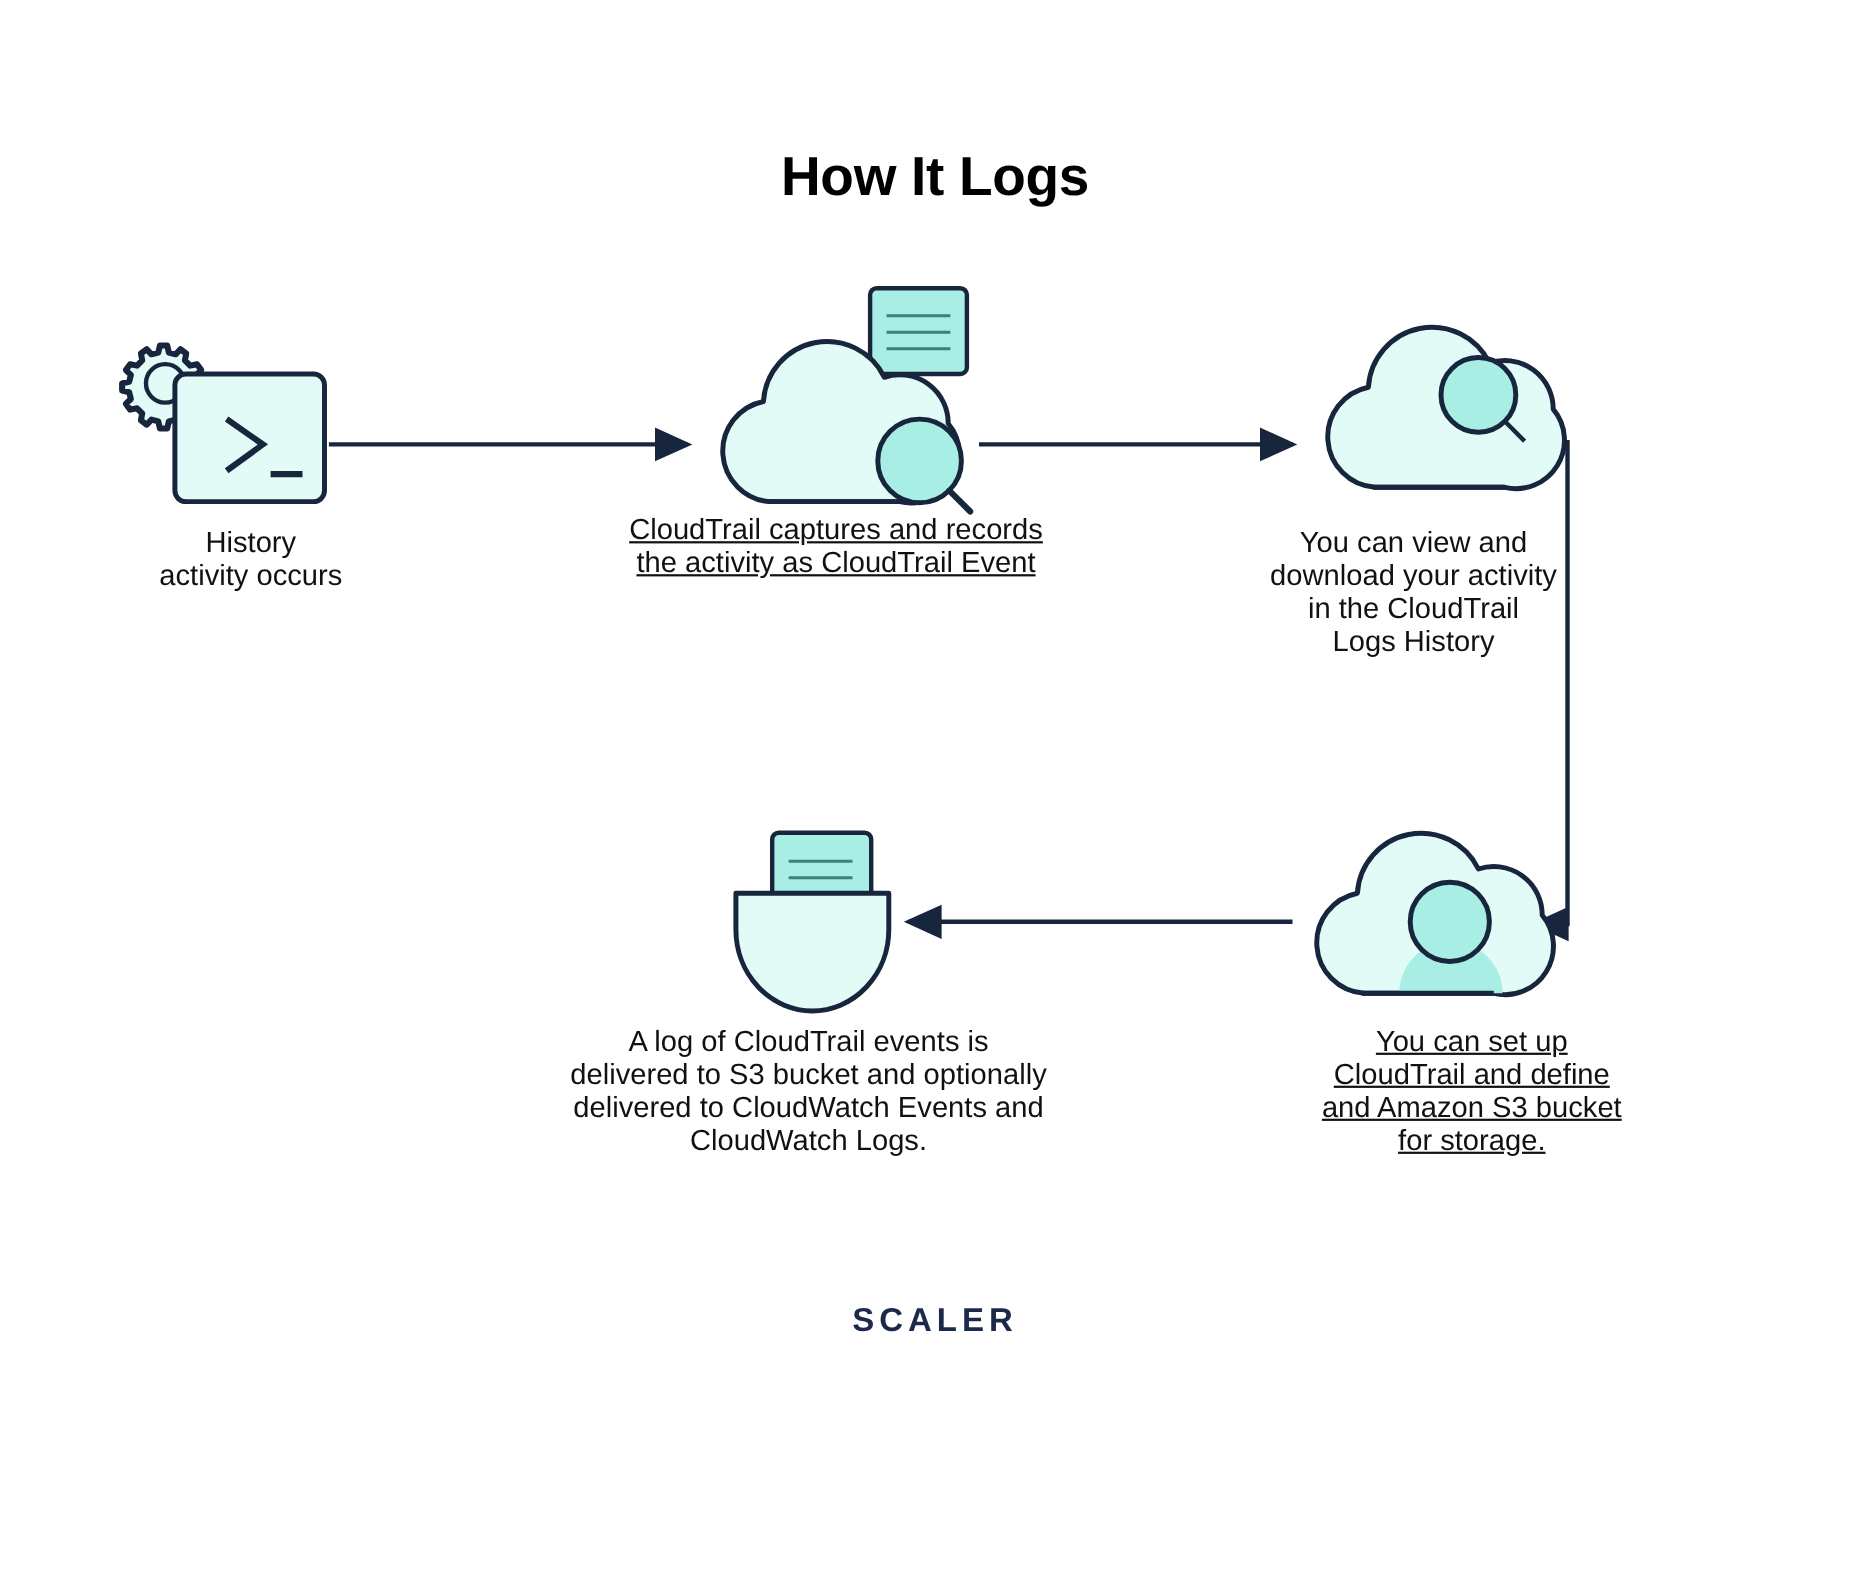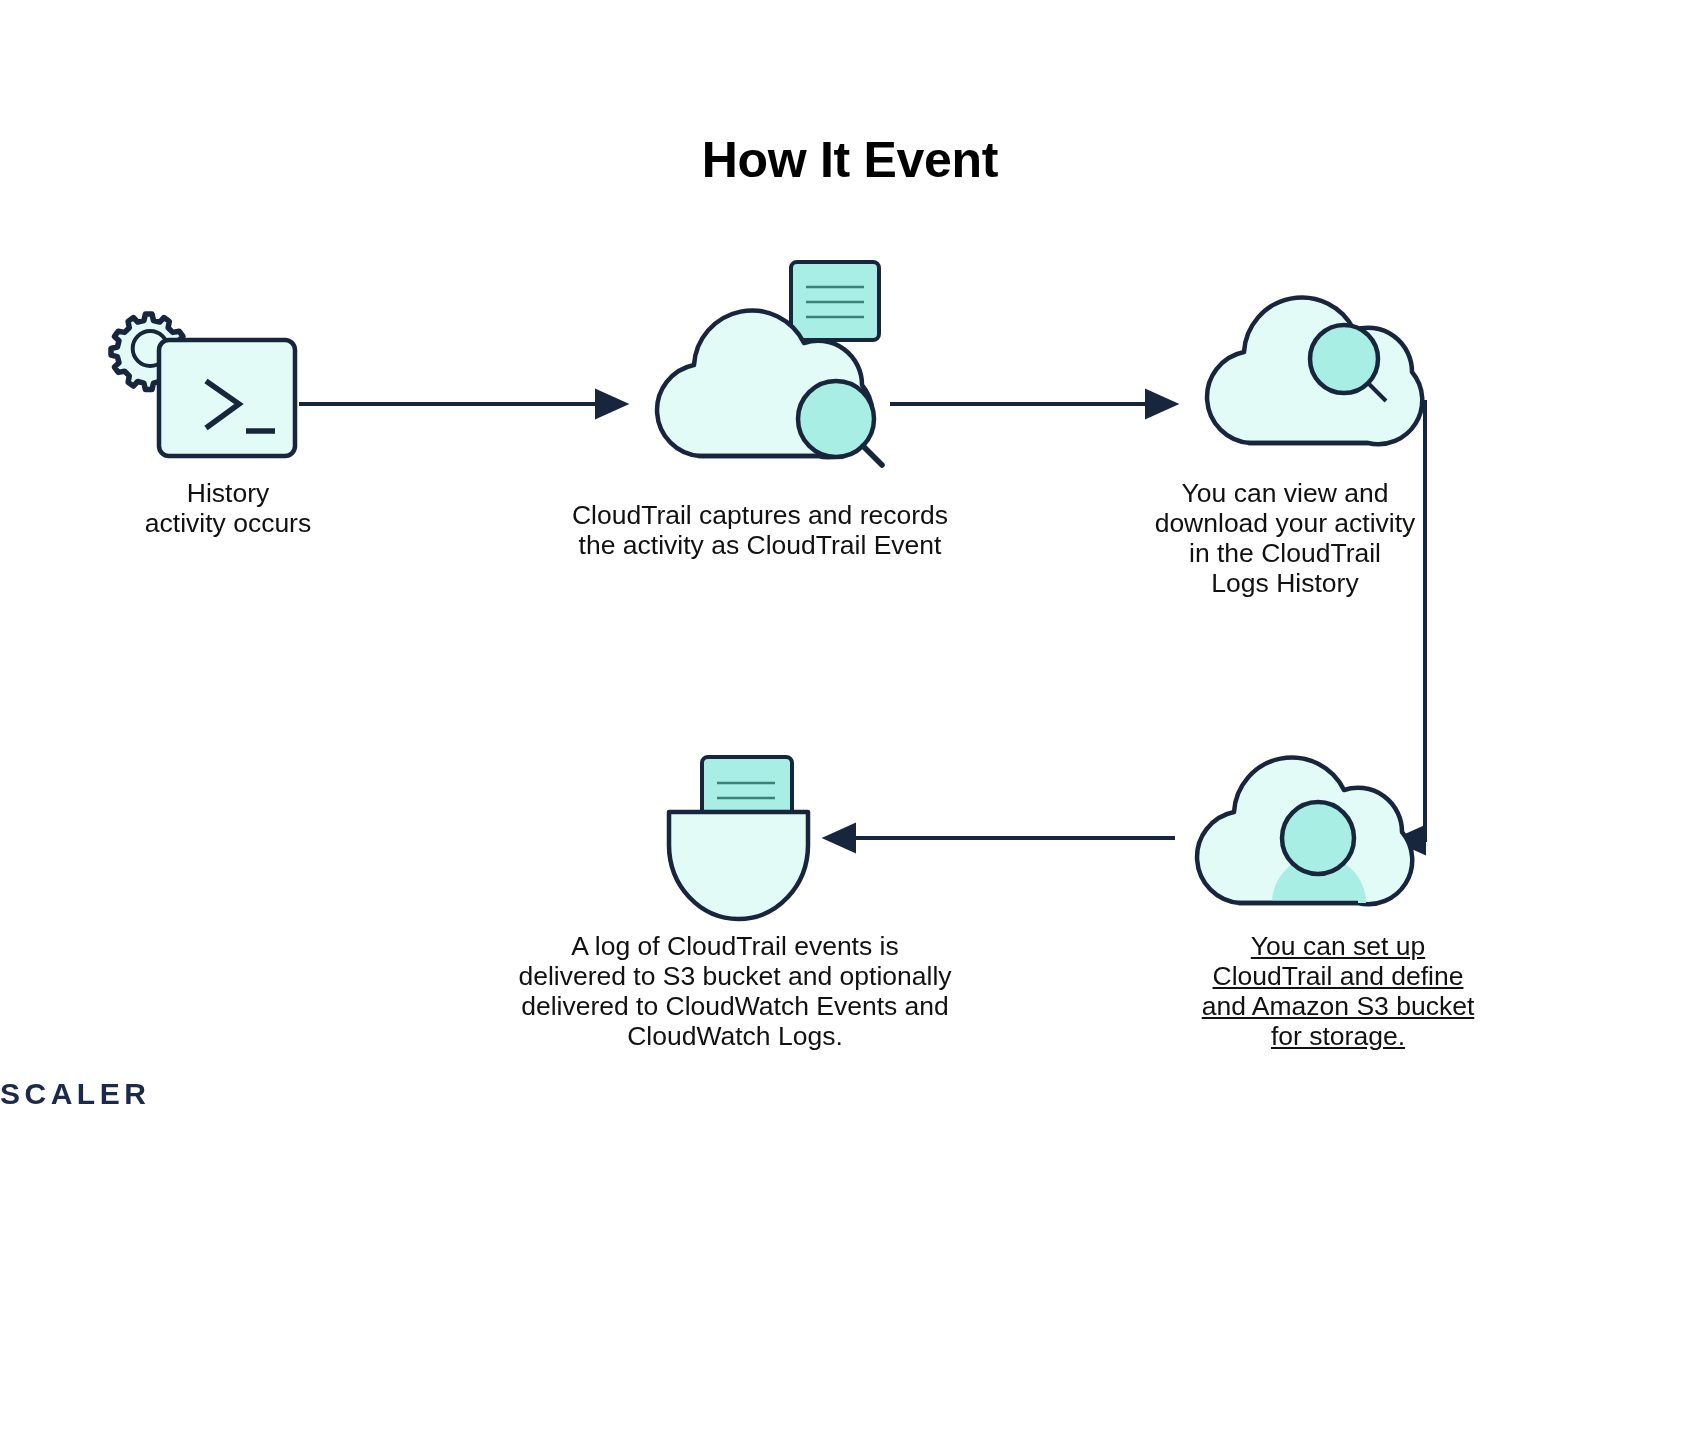--- a/index.html
+++ b/index.html
@@ -30,29 +30,30 @@
   }
   .caption {
     position: absolute;
     text-align: center;
     font-size: 26.5px;
     line-height: 30px;
     color: #111111;
     white-space: pre-line;
   }
   #cap-1 { left: 88px;  top: 478px; width: 280px; }
-  #cap-2 { left: 510px; top: 500px; width: 500px; }
+  #cap-2 { left: 510px; top: 466px; width: 500px; text-decoration: underline; }
   #cap-3 { left: 1120px; top: 478px; width: 330px; }
   #cap-4 { left: 460px; top: 931px; width: 550px; }
   #cap-5 { left: 1163px; top: 931px; width: 350px; text-decoration: underline; }
 
   .logo {
     position: absolute;
-    left: 0; top: 1077px;
+    left: 0; top: 1184px;
     width: 1700px;
+    text-align: center;
   }
   .logo-scaler {
     font-size: 30px;
     font-weight: bold;
     letter-spacing: 4.5px;
     color: #1b2a4a;
     display: block;
   }
   .logo-topics {
     font-size: 46px;
@@ -61,21 +62,21 @@
     font-family: "DejaVu Serif", serif;
     color: #e8276f;
     display: block;
     margin-top: -2px;
     letter-spacing: 0.5px;
   }
 </style>
 </head>
 <body>
 
-<div class="title">How It Event</div>
+<div class="title">How It Logs</div>
 
 <svg id="canvas" viewBox="0 0 1700 1449">
   <defs>
     <marker id="arrowhead" markerWidth="9" markerHeight="9" refX="7.5" refY="4.5" orient="auto" markerUnits="strokeWidth">
       <path d="M0,0.6 L8.6,4.5 L0,8.4 Z" fill="#17263c"></path>
     </marker>
   </defs>
 
   <g>
 

